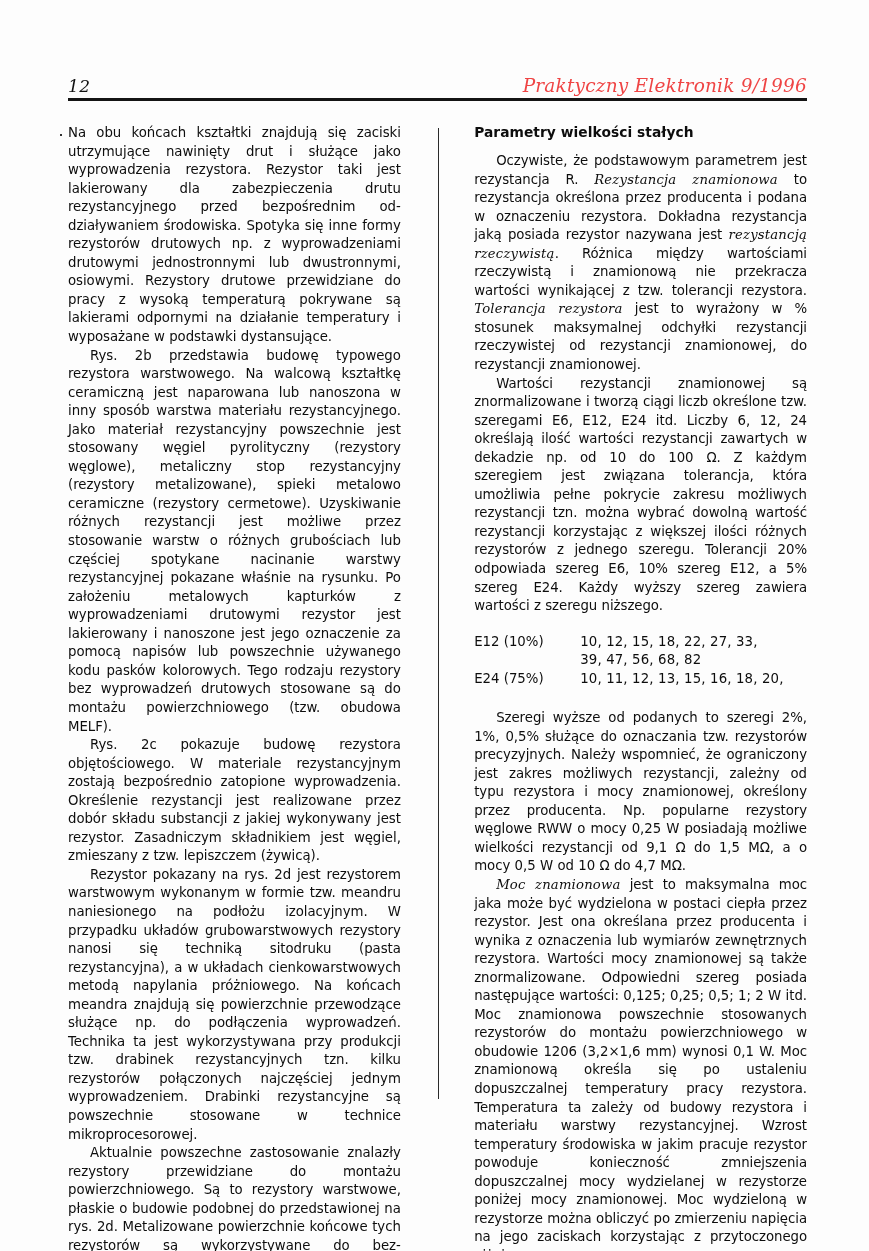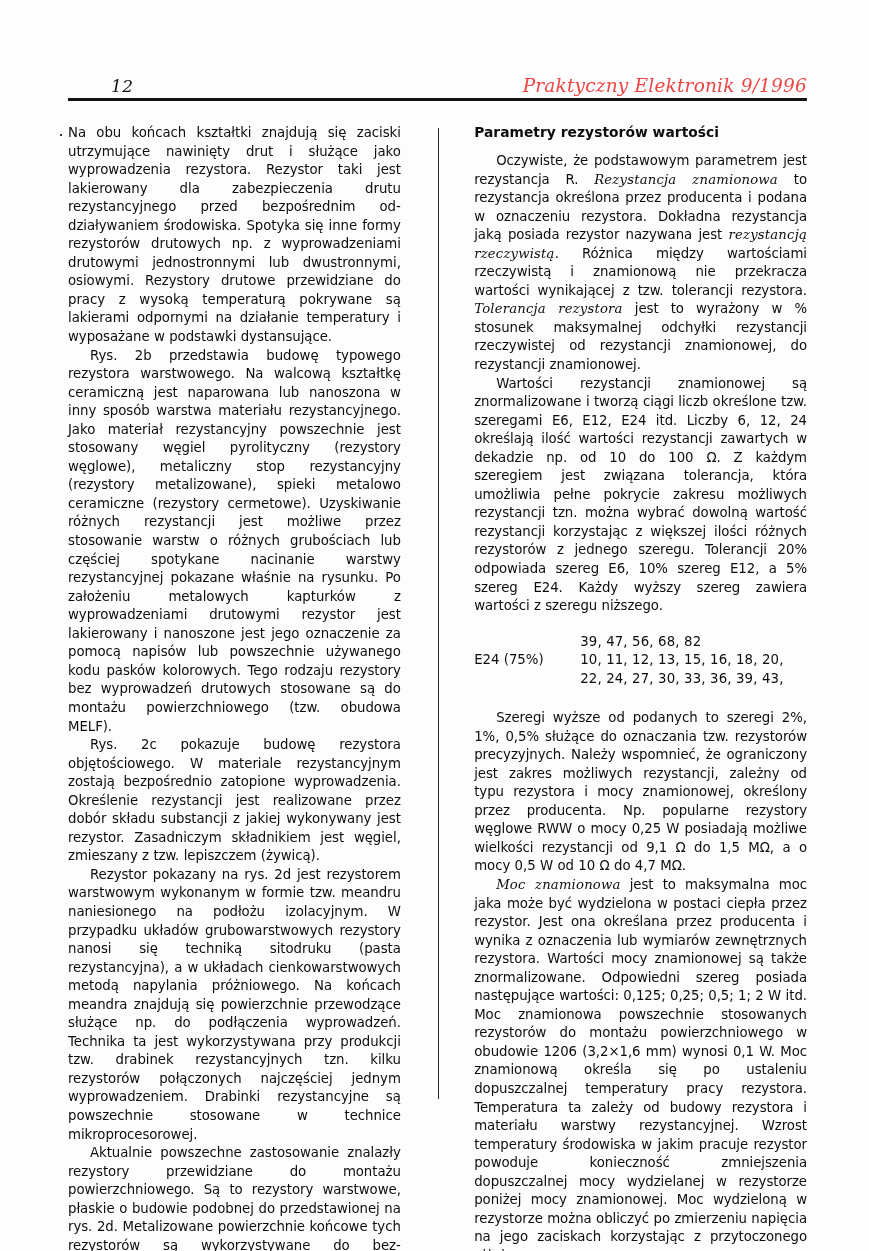--- a/index.html
+++ b/index.html
@@ -21,21 +21,20 @@
   
   .header {
     position: absolute;
     top: 66px;
     left: 68px;
     right: 62px;
     height: 30px;
     display: flex;
     align-items: flex-end;
     justify-content: space-between;
-    margin-left: 43px;
   }
   .folio {
     font-family: "DejaVu Serif", serif;
     font-style: italic;
     font-size: 17px;
     letter-spacing: 0.5px;
     color: #111;
   }
   .masthead {
     font-family: "DejaVu Serif", serif;
@@ -157,42 +156,42 @@
       <p>Na obu końcach kształtki znajdują się zaciski utrzy­mujące nawinięty drut i służące jako wyprowadzenia rezystora. Rezystor taki jest lakierowany dla zabezpie­czenia drutu rezystancyjnego przed bezpośrednim od­działywaniem środowiska. Spotyka się inne formy re­zystorów drutowych np. z wyprowadzeniami drutowymi jednostronnymi lub dwustronnymi, osiowymi. Rezystory drutowe przewidziane do pracy z wysoką temperaturą pokrywane są lakierami odpornymi na działanie tempe­ratury i wyposażane w podstawki dystansujące.</p>
       <p class="indent">Rys. 2b przedstawia budowę typowego rezystora warstwowego. Na walcową kształtkę ceramiczną jest na­parowana lub nanoszona w inny sposób warstwa mate­riału rezystancyjnego. Jako materiał rezystancyjny po­wszechnie jest stosowany węgiel pyrolityczny (rezystory węglowe), metaliczny stop rezystancyjny (rezystory me­talizowane), spieki metalowo ceramiczne (rezystory cer­metowe). Uzyskiwanie różnych rezystancji jest możliwe przez stosowanie warstw o różnych grubościach lub czę­ściej spotykane nacinanie warstwy rezystancyjnej po­kazane właśnie na rysunku. Po założeniu metalowych kapturków z wyprowadzeniami drutowymi rezystor jest lakierowany i nanoszone jest jego oznaczenie za po­mocą napisów lub powszechnie używanego kodu pa­sków kolorowych. Tego rodzaju rezystory bez wyprowa­dzeń drutowych stosowane są do montażu powierzch­niowego (tzw. obudowa MELF).</p>
       <p class="indent">Rys. 2c pokazuje budowę rezystora objętościowego. W materiale rezystancyjnym zostają bezpośrednio za­topione wyprowadzenia. Określenie rezystancji jest re­alizowane przez dobór składu substancji z jakiej wy­konywany jest rezystor. Zasadniczym składnikiem jest węgiel, zmieszany z tzw. lepiszczem (żywicą).</p>
       <p class="indent">Rezystor pokazany na rys. 2d jest rezystorem war­stwowym wykonanym w formie tzw. meandru nanie­sionego na podłożu izolacyjnym. W przypadku ukła­dów grubowarstwowych rezystory nanosi się techniką sitodruku (pasta rezystancyjna), a w układach cienko­warstwowych metodą napylania próżniowego. Na koń­cach meandra znajdują się powierzchnie przewodzące służące np. do podłączenia wyprowadzeń. Technika ta jest wykorzystywana przy produkcji tzw. drabinek rezy­stancyjnych tzn. kilku rezystorów połączonych najczę­ściej jednym wyprowadzeniem. Drabinki rezystancyjne są powszechnie stosowane w technice mikroprocesoro­wej.</p>
       <p class="indent">Aktualnie powszechne zastosowanie znalazły rezy­story przewidziane do montażu powierzchniowego. Są to rezystory warstwowe, płaskie o budowie podobnej do przedstawionej na rys. 2d. Metalizowane powierzchnie końcowe tych rezystorów są wykorzystywane do bez­pośredniego ich lutowania do płytki drukowanej. Naj­częściej wykonywane są techniką sitodruku na podłożu ceramicznym, a dokładne ustalenie wartości rezystancji realizowane jest przez nacinanie warstwy rezystancyjnej promieniem laserowym. Warstwa rezystancyjna pokry­wana jest lakierem zabezpieczającym.</p>
     </div>
 
     <div class="divider"></div>
 
     <div class="col">
-      <h2 class="section">Parametry rezystorów wartości</h2>
+      <h2 class="section">Parametry wielkości stałych</h2>
 
       <p class="indent">
         <span>Oczywiste, że podstawowym parametrem jest re­zystancja R. </span><em class="it">Rezystancja znamionowa</em><span> to rezystancja określona przez producenta i podana w oznaczeniu re­zystora. Dokładna rezystancja jaką posiada rezystor na­zywana jest </span><em class="it">rezystancją rzeczywistą</em><span>. Różnica między wartościami rzeczywistą i znamionową nie przekracza wartości wynikającej z tzw. tolerancji rezystora. </span><em class="it">Tole­rancja rezystora</em><span> jest to wyrażony w % stosunek maksy­malnej odchyłki rezystancji rzeczywistej od rezystancji znamionowej, do rezystancji znamionowej.</span>
       </p>
 
       <p class="indent">Wartości rezystancji znamionowej są znormalizo­wane i tworzą ciągi liczb określone tzw. szeregami E6, E12, E24 itd. Liczby 6, 12, 24 określają ilość wartości rezystancji zawartych w dekadzie np. od 10 do 100 Ω. Z każdym szeregiem jest związana tolerancja, która umożliwia pełne pokrycie zakresu możliwych rezystan­cji tzn. można wybrać dowolną wartość rezystancji ko­rzystając z większej ilości różnych rezystorów z jednego szeregu. Tolerancji 20% odpowiada szereg E6, 10% sze­reg E12, a 5% szereg E24. Każdy wyższy szereg zawiera wartości z szeregu niższego.</p>
 
       <table class="series">
         <tbody>
+          <tr>
+            <td class="label">E12 (10%)</td>
+            <td class="vals">10, 12, 15, 18, 22, 27, 33,</td>
+          </tr>
           <tr class="cont">
             <td class="label"></td>
             <td class="vals">39, 47, 56, 68, 82</td>
           </tr>
           <tr>
             <td class="label">E24 (75%)</td>
             <td class="vals">10, 11, 12, 13, 15, 16, 18, 20,</td>
           </tr>
-          <tr class="cont">
-            <td class="label"></td>
-            <td class="vals">22, 24, 27, 30, 33, 36, 39, 43,</td>
-          </tr>
         </tbody>
       </table>
 
       <div class="gap-after-series"></div>
 
       <p class="indent">Szeregi wyższe od podanych to szeregi 2%, 1%, 0,5% służące do oznaczania tzw. rezystorów precyzyj­nych. Należy wspomnieć, że ograniczony jest zakres możliwych rezystancji, zależny od typu rezystora i mocy znamionowej, określony przez producenta. Np. popu­larne rezystory węglowe RWW o mocy 0,25 W posia­dają możliwe wielkości rezystancji od 9,1 Ω do 1,5 MΩ, a o mocy 0,5 W od 10 Ω do 4,7 MΩ.</p>
 
       <p class="indent">
         <em class="it">Moc znamionowa</em><span> jest to maksymalna moc jaka może być wydzielona w postaci ciepła przez rezystor. Jest ona określana przez producenta i wynika z ozna­czenia lub wymiarów zewnętrznych rezystora. Warto­ści mocy znamionowej są także znormalizowane. Od­powiedni szereg posiada następujące wartości: 0,125; 0,25; 0,5; 1; 2 W itd. Moc znamionowa powszech­nie stosowanych rezystorów do montażu powierzchnio­wego w obudowie 1206 (3,2×1,6 mm) wynosi 0,1 W. Moc znamionową określa się po ustaleniu dopuszczalnej temperatury pracy rezystora. Temperatura ta zależy od budowy rezystora i materiału warstwy rezystancyjnej. Wzrost temperatury środowiska w jakim pracuje rezy­stor powoduje konieczność zmniejszenia dopuszczalnej mocy wydzielanej w rezystorze poniżej mocy znamio­nowej. Moc wydzieloną w rezystorze można obliczyć po zmierzeniu napięcia na jego zaciskach korzystając z przytoczonego niżej wzoru.</span>
       </p>

